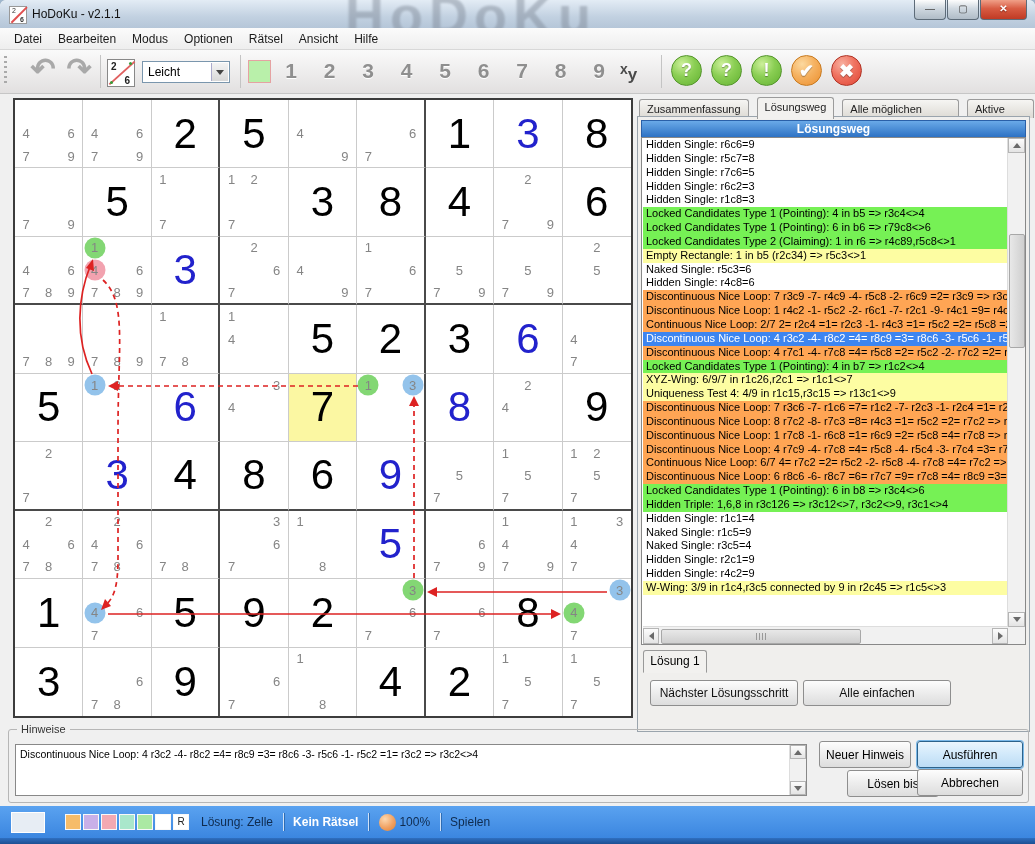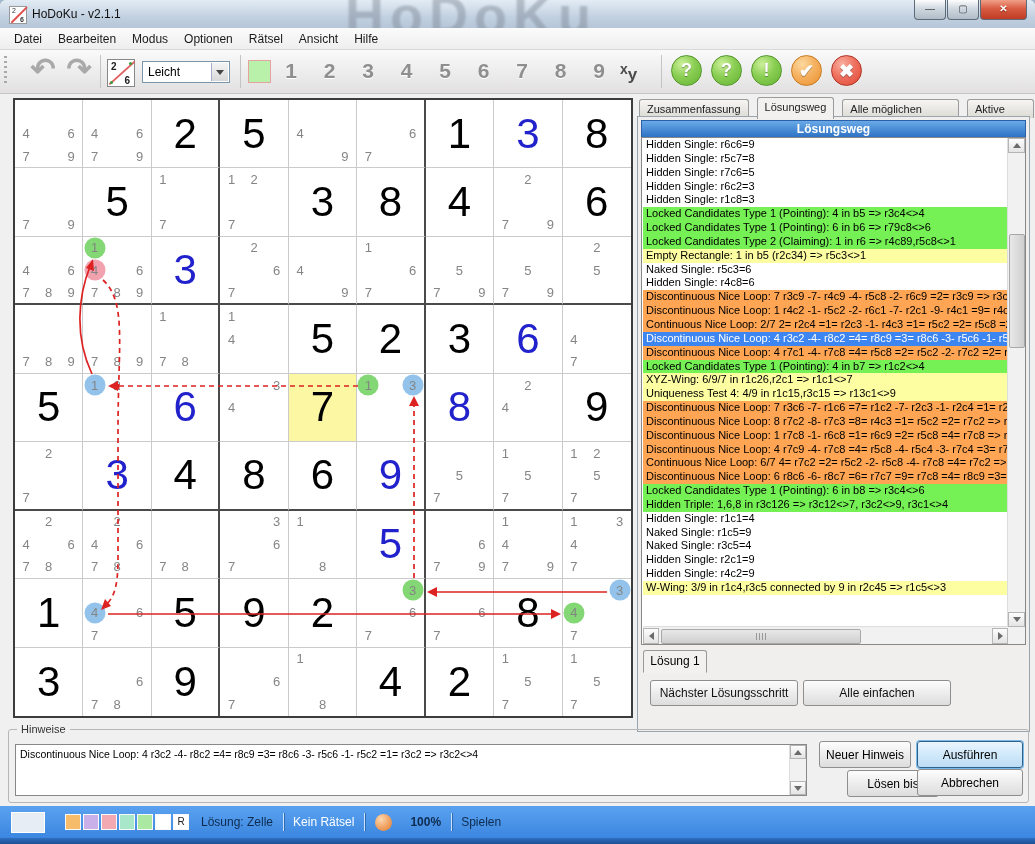--- a/index.html
+++ b/index.html
@@ -134,21 +134,21 @@
     border:1px solid #2c628b;box-shadow:0 0 0 1px #7ab8e8;}
   
   .statusbar{position:absolute;left:0px;top:806px;width:1035px;height:32px;
     background:linear-gradient(#5aa2f0,#3b86e0);display:flex;align-items:center;}
   .bottom-edge{position:absolute;left:0;top:838px;width:1035px;height:6px;background:linear-gradient(#2f6fc0,#1c4f92);}
   .sw-big{width:32px;height:19px;background:#e7edf4;border:1px solid #fff;margin-left:11px;}
   .sw{width:14px;height:14px;border:1px solid #f8f8f8;margin-left:2px;}
   .sw-r{width:14px;height:14px;background:#fff;border:1px solid #f8f8f8;margin-left:2px;
     font-size:10px;color:#222;text-align:center;line-height:14px;}
   .st-text{font-size:12px;color:#0f2b4e;margin-left:12px;}
-  .st-text.white{color:#fff;}
+  .st-text.white{color:#fff;font-weight:bold;}
   .st-sep{width:1px;height:18px;background:#cfe2f8;margin-left:10px;box-shadow:1px 0 0 #2d6cb4;}
   .ball{width:17px;height:17px;border-radius:50%;margin-left:10px;
     background:radial-gradient(circle at 35% 30%,#fcd8b0,#f0a060 55%,#e08030);}
 </style>
 </head>
 <body>
 
 <div class="win">
 
   <div class="titlebar">
@@ -1322,18 +1322,18 @@
         <div class="sw" style="background: rgb(169, 231, 203);"></div>
         <div class="sw" style="background: rgb(171, 233, 163);"></div>
         <div class="sw" style="background: rgb(255, 255, 255);"></div>
       </span>
     <div class="sw-r">R</div>
     <div class="st-text">Lösung: Zelle</div>
     <div class="st-sep"></div>
     <div class="st-text white" style="margin-left:9px;">Kein Rätsel</div>
     <div class="st-sep"></div>
     <div class="ball"></div>
-    <div class="st-text" style="margin-left:18px;font-weight:bold;">100%</div>
+    <div class="st-text" style="margin-left:3px;">100%</div>
     <div class="st-sep"></div>
     <div class="st-text" style="margin-left:9px;">Spielen</div>
   </div>
   <div class="bottom-edge"></div>
 </div>
 
 </body></html>

